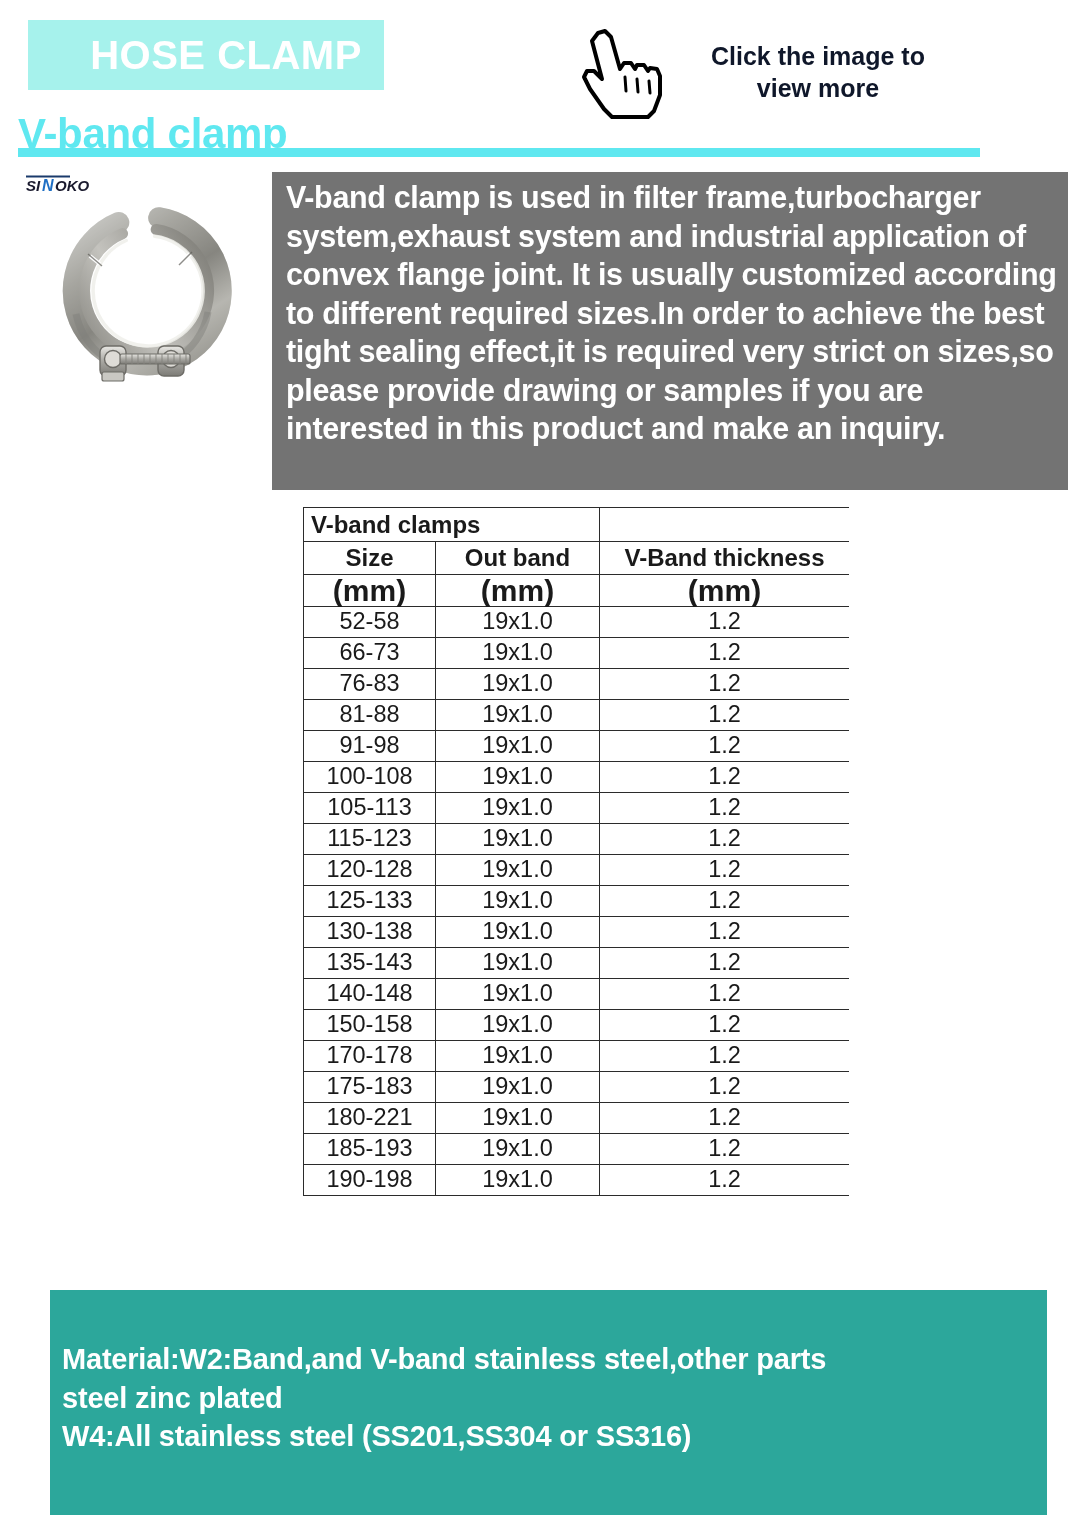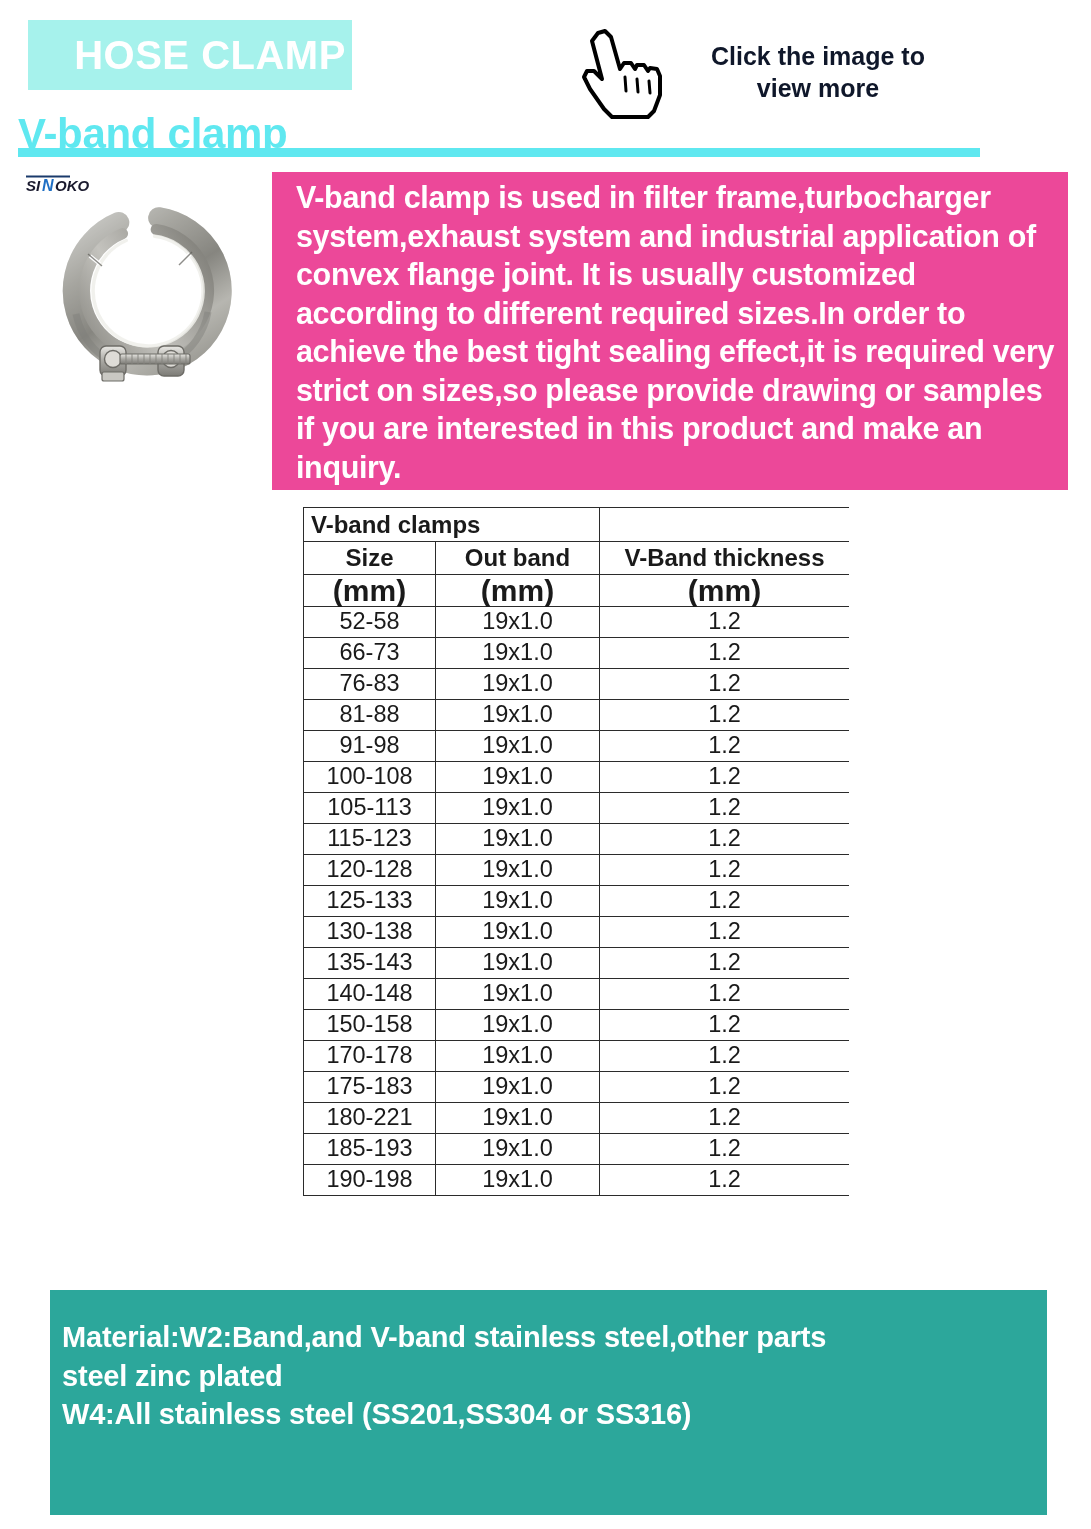--- a/index.html
+++ b/index.html
@@ -7,21 +7,21 @@
   body {
     width:1091px; height:1529px;
     position:relative;
     font-family:"Liberation Sans", sans-serif;
     overflow:hidden;
   }
 
   
   #header-banner {
     position:absolute; left:28px; top:20px;
-    width:324px; height:70px;
+    width:356px; height:70px;
     background:#a6f2ec;
     display:flex; align-items:center; justify-content:center;padding-left:40px;
   }
   #header-banner .title {
     color:#ffffff;
     font-size:40px; font-weight:bold;
     letter-spacing:0.5px;
     line-height:1;
   }
 
@@ -63,22 +63,22 @@
   }
   #product-photo {
     position:absolute; left:24px; top:28px;
     width:200px; height:200px;
   }
 
   
   #description-block {
     position:absolute; left:272px; top:172px;
     width:796px; height:318px;
-    background:#ec4899;
-    padding:6px 8px 4px 24px;
+    background:#737373;
+    padding:6px 8px 4px 14px;
   }
   #description-block .desc-text {
     color:#ffffff;
     font-size:30.5px;
     font-weight:bold;
     line-height:1.265;
     letter-spacing:-0.35px;
   }
 
   
@@ -115,21 +115,21 @@
   }
   table#spec-table tr.head-row td { font-weight:bold; font-size:24px; height:33px; }
   table#spec-table tr.unit-row td { font-weight:bold; font-size:30px; height:32px; }
   table#spec-table tr.data-row td { font-weight:normal; font-size:23.5px; height:31px; }
 
   
   #material-block {
     position:absolute; left:50px; top:1290px;
     width:997px; height:225px;
     background:#2ca79b;
-    padding:28px 0 0 12px;
+    padding:50px 0 0 12px;
   }
   #material-block .mat-text {
     color:#ffffff;
     font-size:29px;
     font-weight:bold;
     line-height:1.33;
     letter-spacing:-0.2px;
   }
 </style>
 </head>

